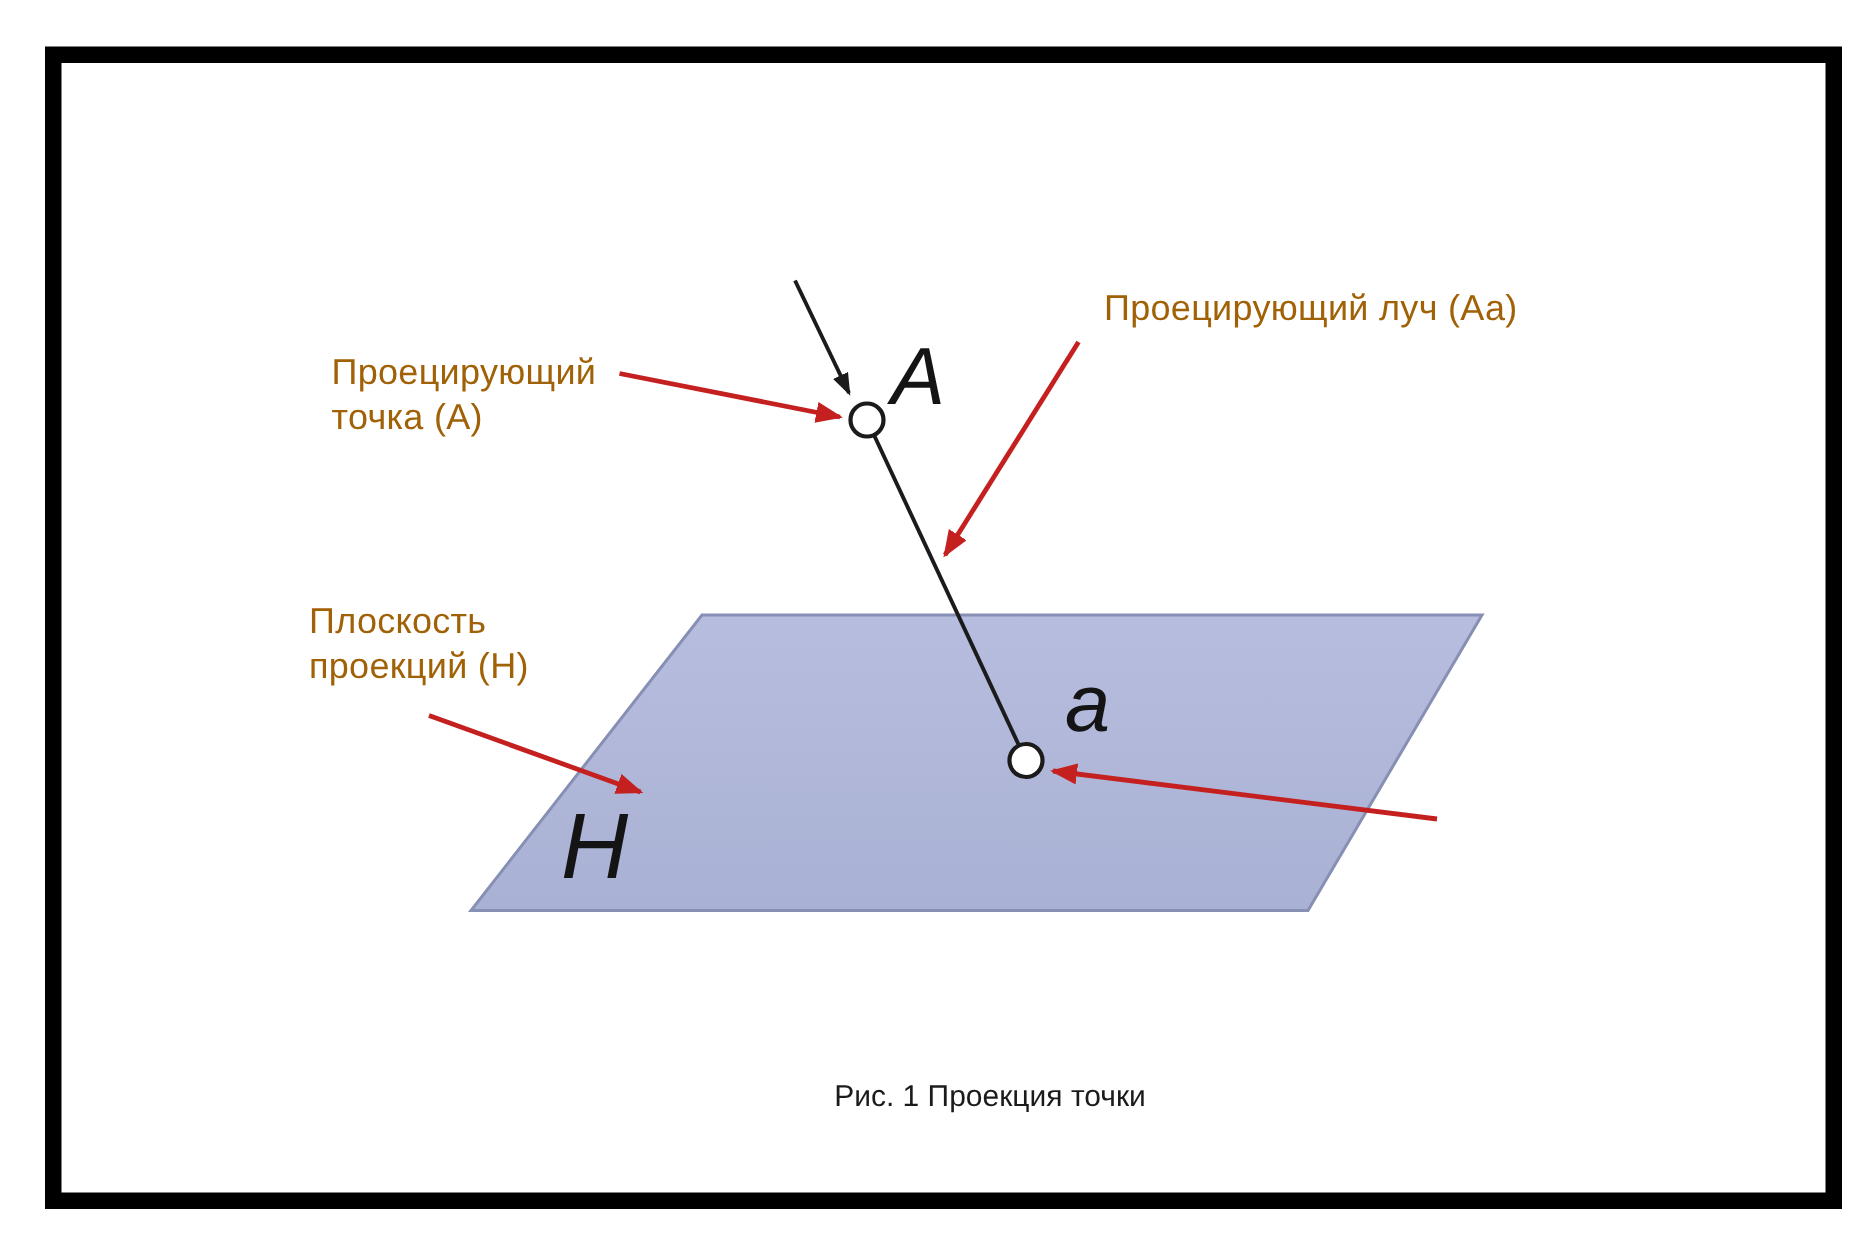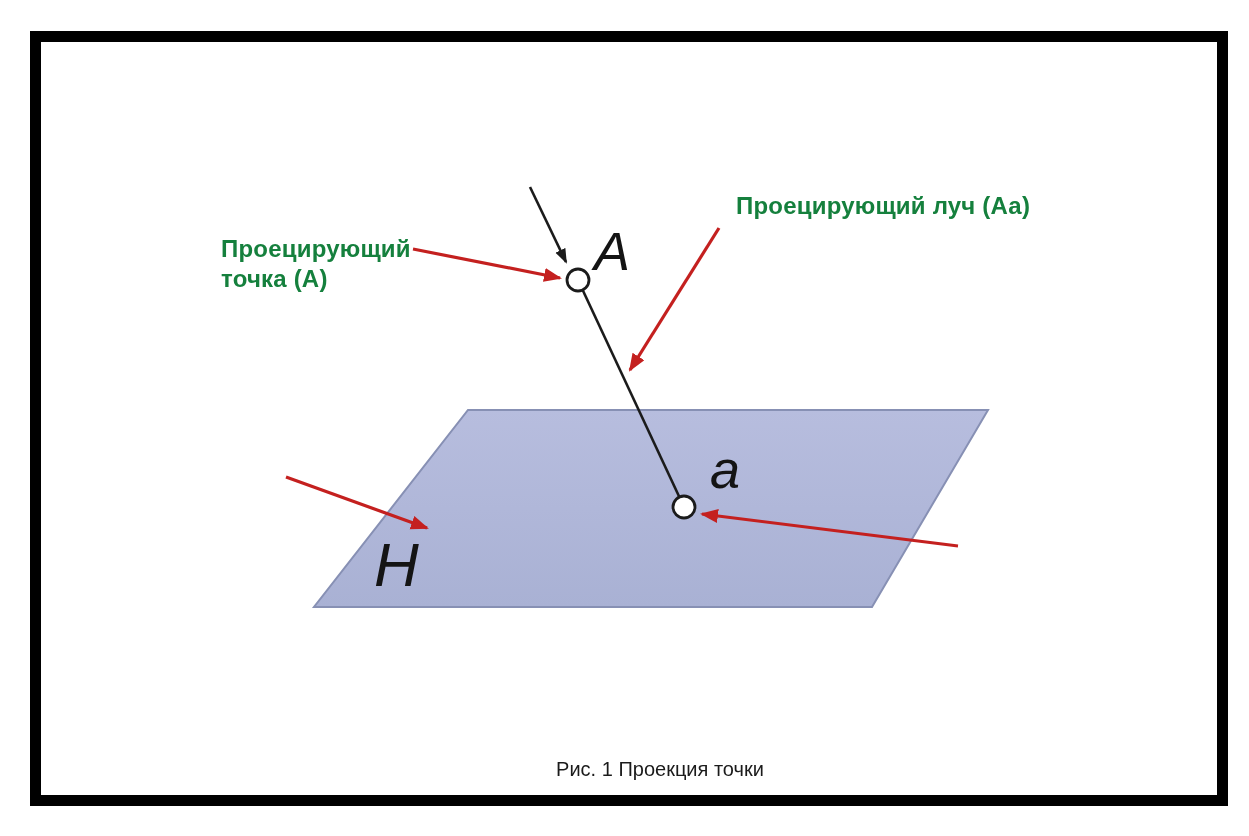--- a/index.html
+++ b/index.html
@@ -15,46 +15,44 @@
     background: #ffffff;
     overflow: hidden;
   }
   .layer {
     position: absolute;
     left: 0;
     top: 0;
   }
   .lbl {
     position: absolute;
-    color: #15803d;
+    color: #a16207;
     font-size: 24px;
     line-height: 30px;
     white-space: pre-line;
     letter-spacing: 0.2px;
-    font-weight: bold;
   }
   .glyph {
     position: absolute;
     color: #141414;
     font-style: italic;
     font-weight: 500;
     line-height: 1;
   }
   .glyph-A { left: 594px; top: 224px; font-size: 54px; }
   .glyph-a { left: 710px; top: 442px; font-size: 54px; }
   .glyph-H { left: 374px; top: 534px; font-size: 62px; }
   .caption {
     position: absolute;
     left: 410px;
     top: 720px;
     width: 500px;
     text-align: center;
     font-size: 20px;
     color: #1b1b1b;
-    margin-top: 38px;
   }
 </style>
 </head>
 <body>
 
 <div class="stage">
 
   <svg class="layer" width="1249" height="836" viewBox="0 0 1249 836">
     <defs>
       <linearGradient id="planeGrad" x1="0" y1="0" x2="0" y2="1">
@@ -84,20 +82,22 @@
 
     <circle cx="578" cy="280" r="11" stroke-width="2.8" fill="#ffffff" stroke="#1b1b1b"></circle>
     <circle cx="684" cy="507" r="11" stroke-width="2.8" fill="#ffffff" stroke="#1b1b1b"></circle>
   </svg>
 
   <div class="lbl" style="left:221px; top:234px;">Проецирующий
 точка (А)</div>
 
   <div class="lbl" style="left:736px; top:191px;">Проецирующий луч (Аа)</div>
 
+  <div class="lbl" style="left:206px; top:400px;">Плоскость
+проекций (Н)</div>
 
 
   <div class="glyph glyph-A">A</div>
 
   <div class="glyph glyph-a">a</div>
 
   <div class="glyph glyph-H">H</div>
 
   <div class="caption">Рис. 1 Проекция точки</div>
 

